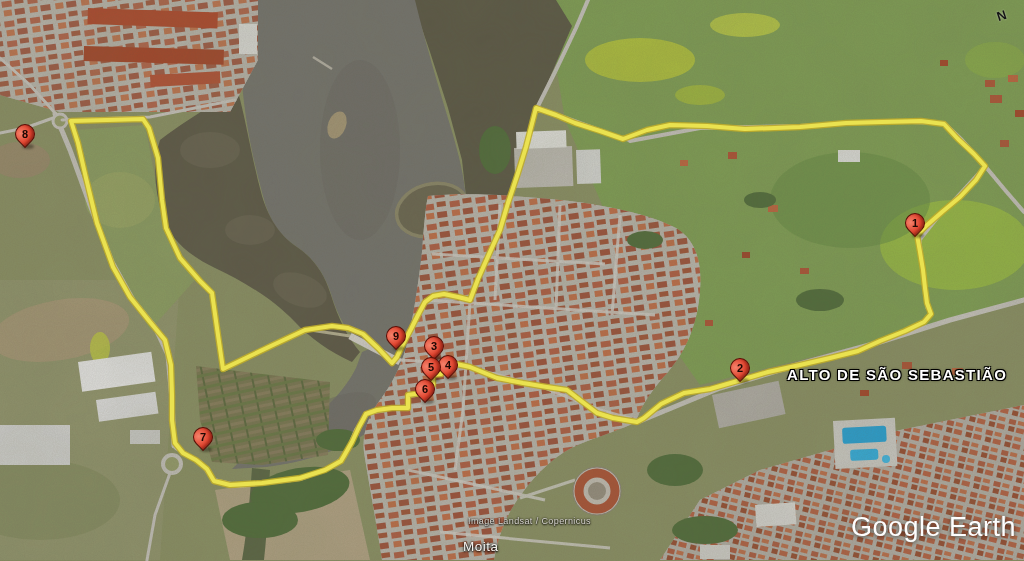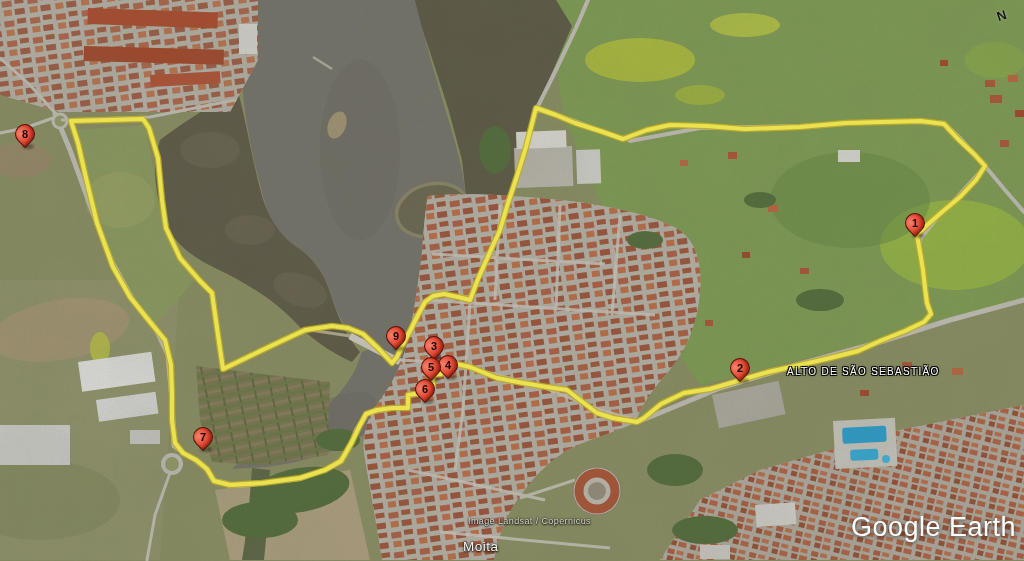--- a/index.html
+++ b/index.html
@@ -1,20 +1,20 @@
 <!DOCTYPE html>
 <html><head>
 <meta charset="utf-8">
 <style>
   html,body{margin:0;padding:0;background:#000;}
   #screen{position:relative;width:1024px;height:561px;overflow:hidden;
           font-family:"Liberation Sans",sans-serif;background:#8e9468;}
   #bg{position:absolute;inset:0;}
   .overlay{position:absolute;white-space:nowrap;}
-  #place-label{color:#fff;font-size:10px;font-weight:normal;letter-spacing:1.3px;
+  #place-label{color:#fff;font-size:15px;font-weight:bold;letter-spacing:1.3px;
     text-shadow:-1px -1px 0 #000,1px -1px 0 #000,-1px 1px 0 #000,1px 1px 0 #000,0 0 3px #000;}
   #attribution{color:#d8d5cf;font-size:9px;letter-spacing:.4px;
     text-shadow:0 0 2px #000,0 1px 2px #000;}
   #city-label{color:#f5f3ef;font-size:13.5px;letter-spacing:.5px;
     text-shadow:0 0 3px #000,0 1px 2px #000;}
   #logo{color:#fdfdfd;font-size:27px;font-weight:400;letter-spacing:.5px;
     text-shadow:0 1px 4px rgba(0,0,0,.6);}
   #compass{color:#151515;font-size:13px;font-weight:bold;transform:rotate(-18deg);
     text-shadow:0 0 2px rgba(255,255,255,.55);}
   .marker{position:absolute;width:18px;height:18px;z-index:30;cursor:pointer;

